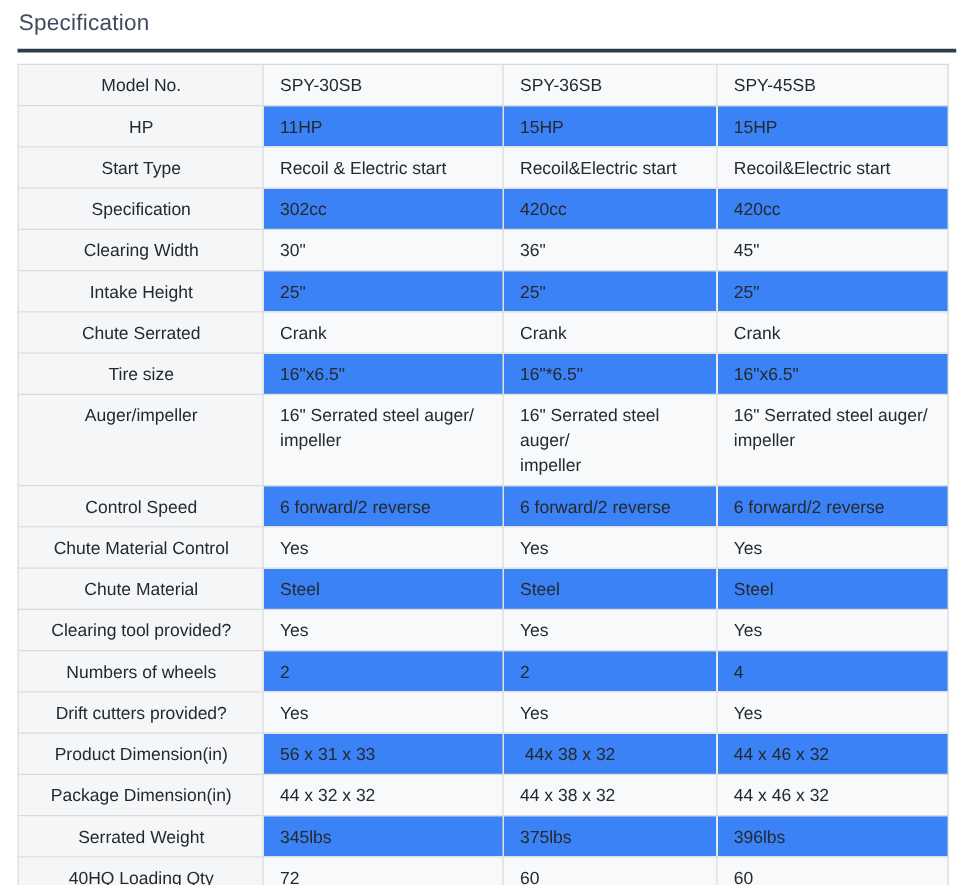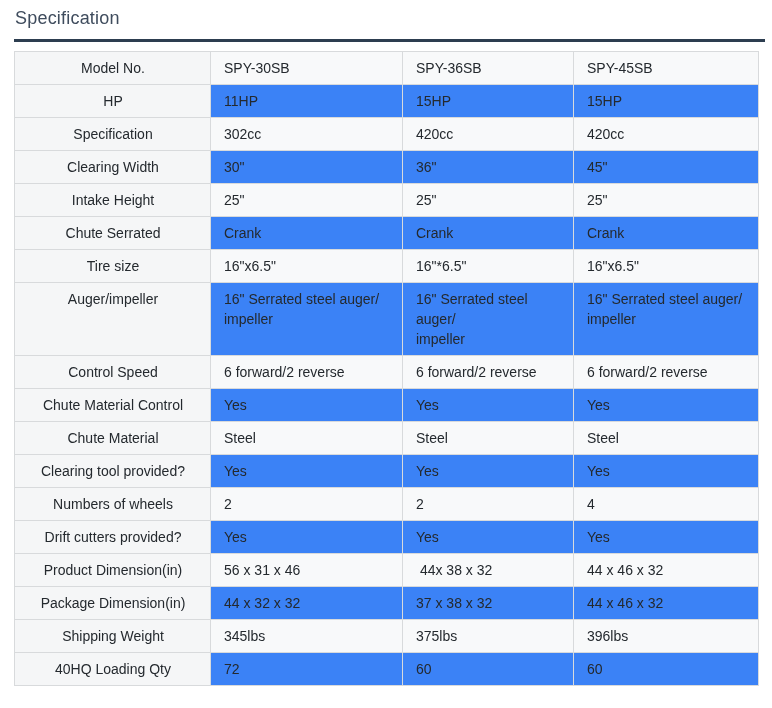--- a/index.html
+++ b/index.html
@@ -80,20 +80,26 @@
           <td class="value-cell">SPY-36SB</td>
           <td class="value-cell">SPY-45SB</td>
         </tr>
         <tr>
           <td class="label-cell">HP</td>
           <td class="value-cell">11HP</td>
           <td class="value-cell">15HP</td>
           <td class="value-cell">15HP</td>
         </tr>
         <tr>
+          <td class="label-cell">Start Type</td>
+          <td class="value-cell">Recoil &amp; Electric start</td>
+          <td class="value-cell">Recoil&amp;Electric start</td>
+          <td class="value-cell">Recoil&amp;Electric start</td>
+        </tr>
+        <tr>
           <td class="label-cell">Specification</td>
           <td class="value-cell">302cc</td>
           <td class="value-cell">420cc</td>
           <td class="value-cell">420cc</td>
         </tr>
         <tr>
           <td class="label-cell">Clearing Width</td>
           <td class="value-cell">30"</td>
           <td class="value-cell">36"</td>
           <td class="value-cell">45"</td>
@@ -157,32 +163,32 @@
           <td class="value-cell">4</td>
         </tr>
         <tr>
           <td class="label-cell">Drift cutters provided?</td>
           <td class="value-cell">Yes</td>
           <td class="value-cell">Yes</td>
           <td class="value-cell">Yes</td>
         </tr>
         <tr>
           <td class="label-cell">Product Dimension(in)</td>
-          <td class="value-cell">56 x 31 x 46</td>
+          <td class="value-cell">56 x 31 x 33</td>
           <td class="value-cell">&nbsp;44x 38 x 32</td>
           <td class="value-cell">44 x 46 x 32</td>
         </tr>
         <tr>
           <td class="label-cell">Package Dimension(in)</td>
           <td class="value-cell">44 x 32 x 32</td>
-          <td class="value-cell">37 x 38 x 32</td>
+          <td class="value-cell">44 x 38 x 32</td>
           <td class="value-cell">44 x 46 x 32</td>
         </tr>
         <tr>
-          <td class="label-cell">Shipping Weight</td>
+          <td class="label-cell">Serrated Weight</td>
           <td class="value-cell">345lbs</td>
           <td class="value-cell">375lbs</td>
           <td class="value-cell">396lbs</td>
         </tr>
         <tr>
           <td class="label-cell">40HQ Loading Qty</td>
           <td class="value-cell">72</td>
           <td class="value-cell">60</td>
           <td class="value-cell">60</td>
         </tr>

